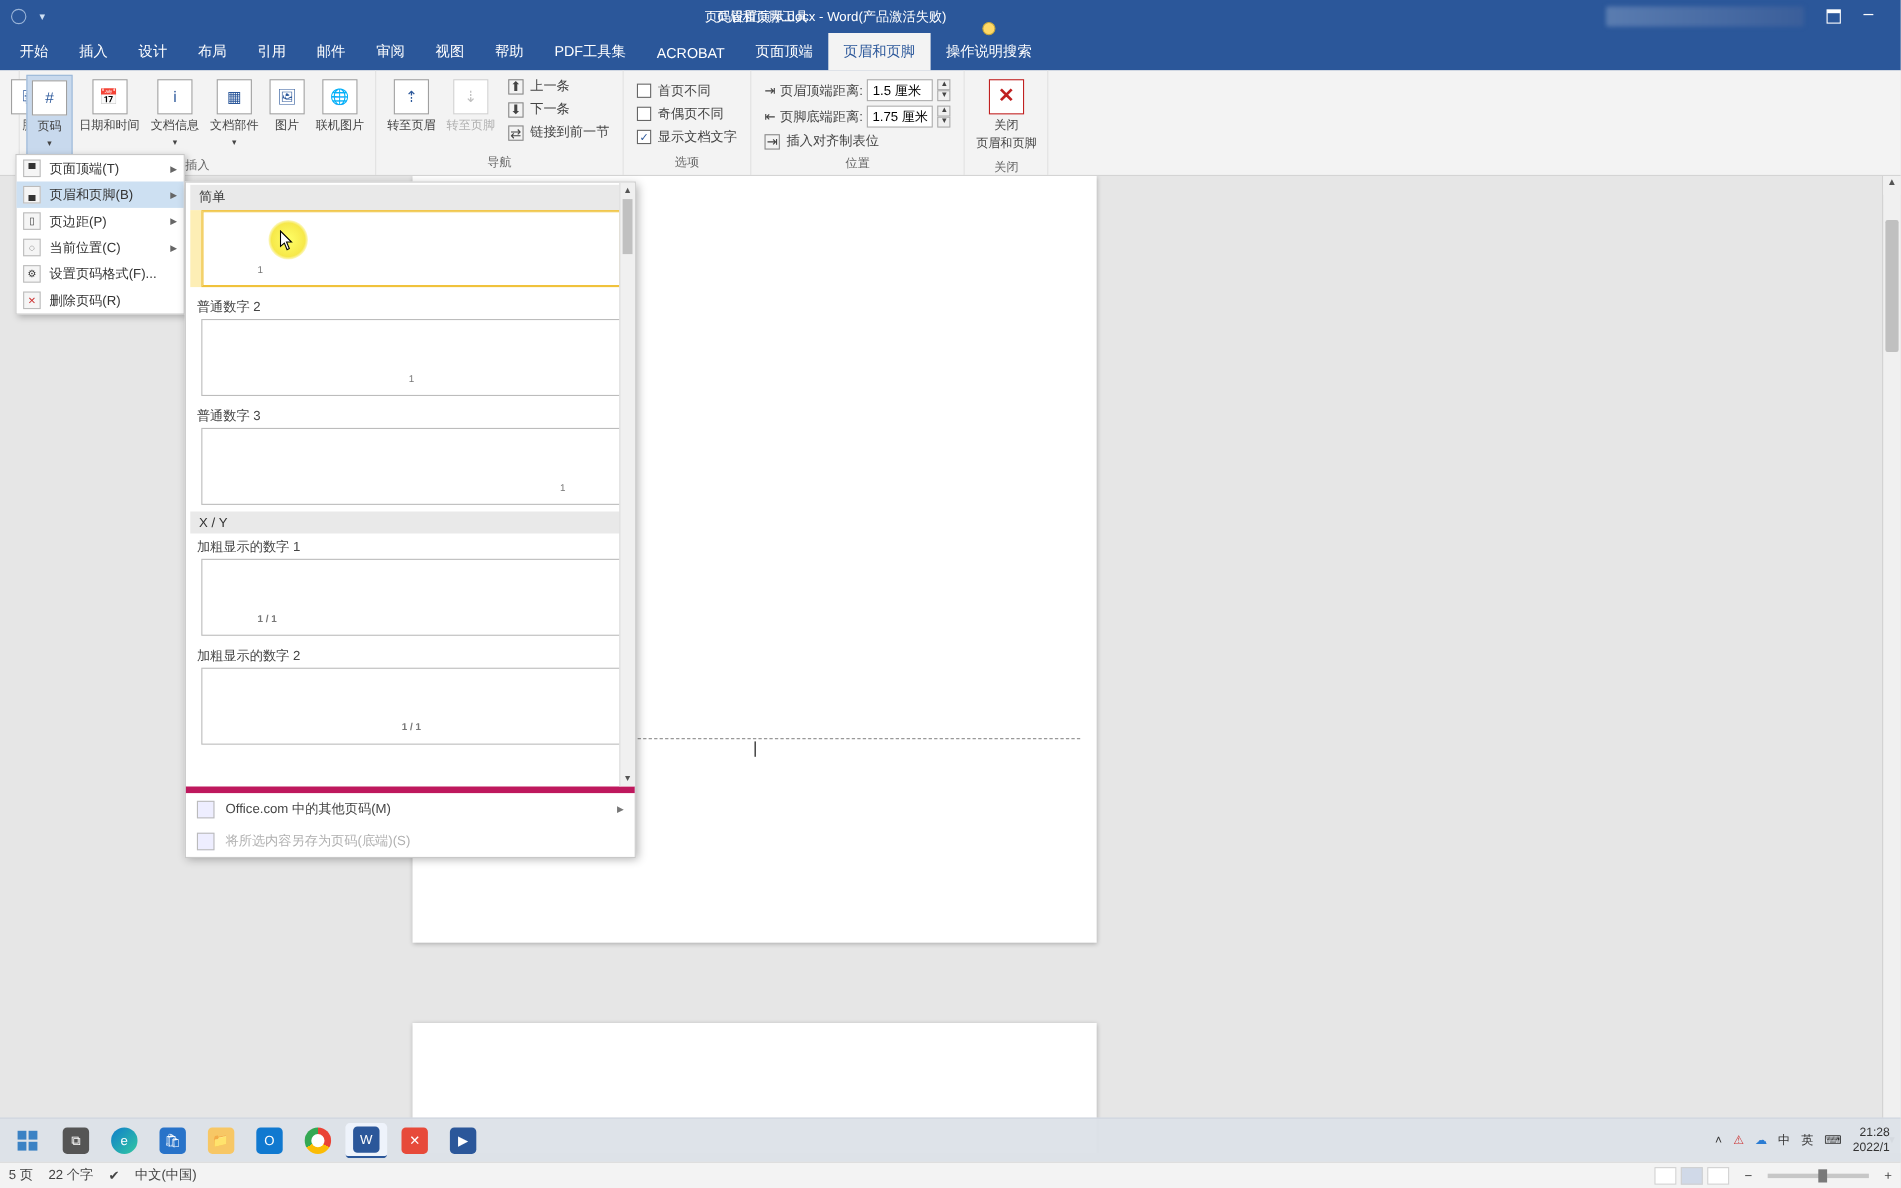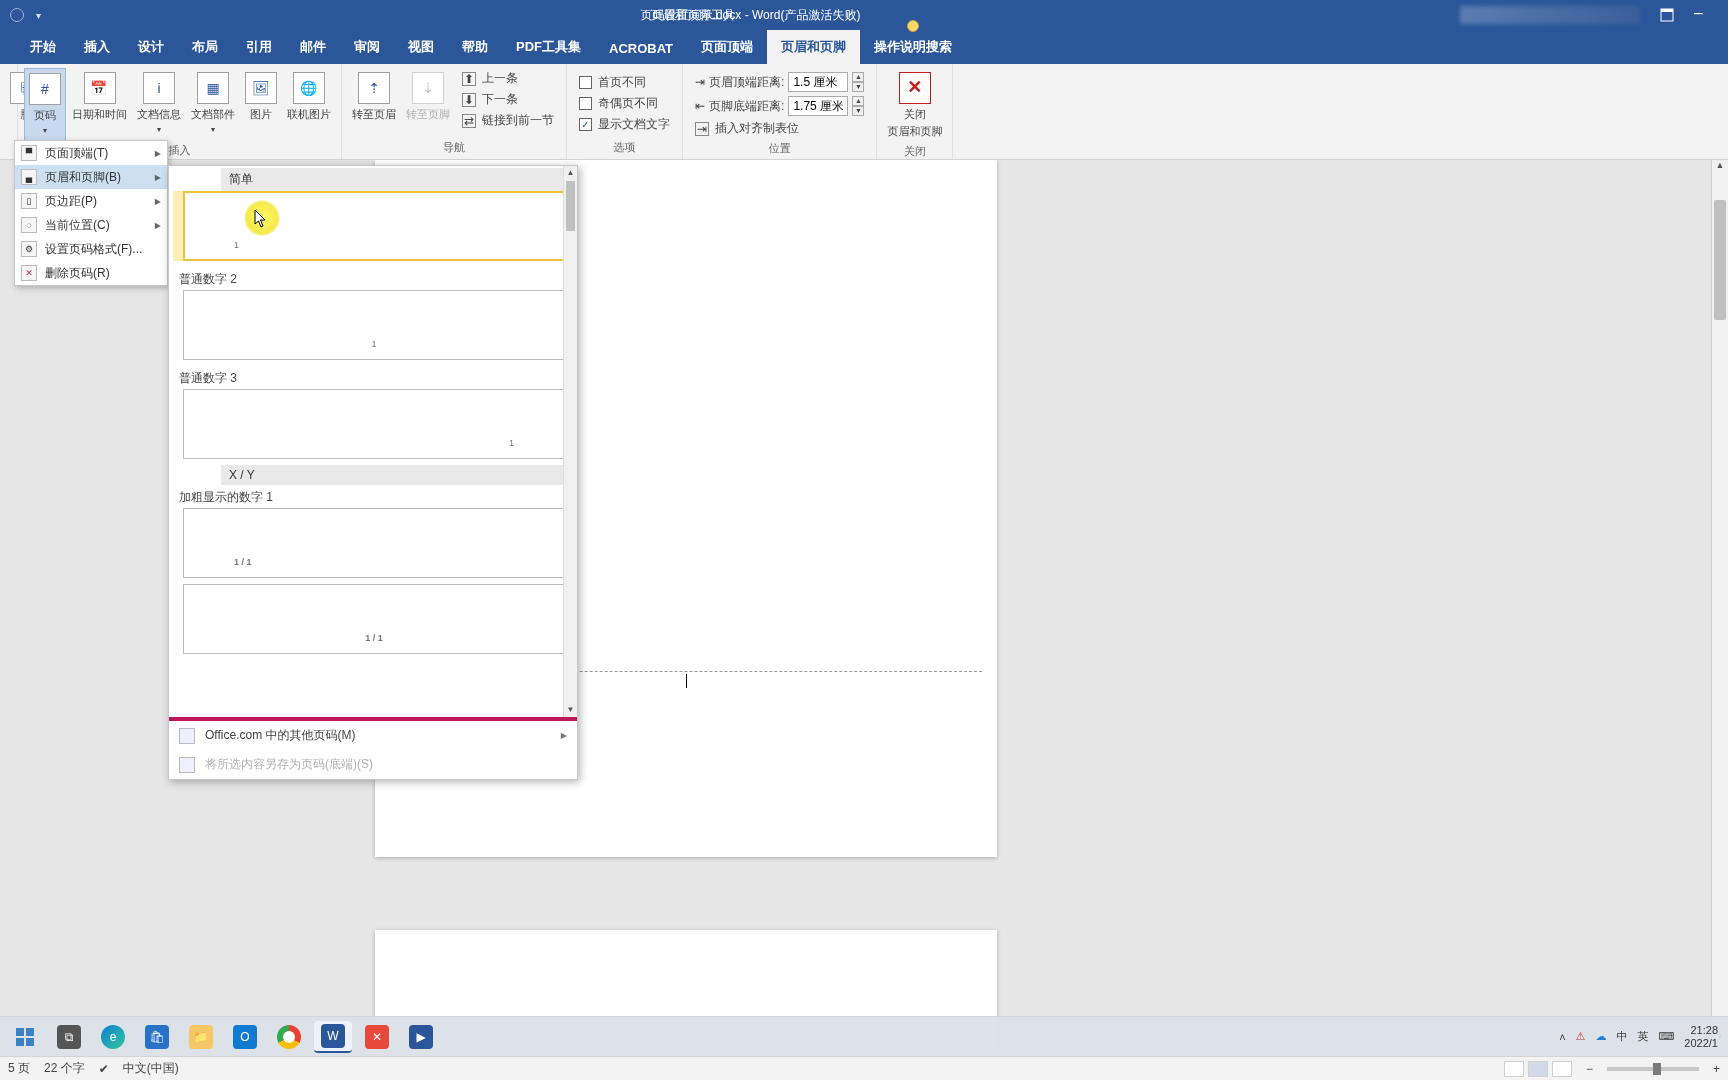--- a/index.html
+++ b/index.html
@@ -9,21 +9,21 @@
 .titlebar { background: #2b579a; height: 30px; display: flex; align-items: center; color: #fff; font-size: 12px; }
 .titlebar .qat { display: flex; gap: 12px; padding-left: 10px; align-items: center; }
 .titlebar .qat .icon { width: 14px; height: 14px; border: 1px solid #9ab4d8; border-radius: 50%; }
 .titlebar .title { flex: 1; text-align: center; }
 .titlebar .context-wrap { position:absolute; left:631px; height:30px; display:flex; align-items:center; color:#fff; font-size:12px;margin-left:20px;}
 .titlebar .win-controls { display: flex; gap: 20px; padding-right: 20px; align-items:center;}
 .titlebar .blurred { width:180px; height:18px; background: linear-gradient(90deg,#5a7cb0,#3a5e9a); border-radius:2px; filter: blur(2px);}
 .win-btn { width:14px; height:14px; color:#fff; }
 
 
-.ribbon-tabs { background: #2b579a; height: 34px; display: flex; align-items: flex-end; padding-left: 16px; font-weight: bold; }
+.ribbon-tabs { background: #2b579a; height: 34px; display: flex; align-items: flex-end; padding-left: 4px; }
 .ribbon-tab { color: #fff; padding: 8px 14px; font-size: 13px; cursor: pointer; }
 .ribbon-tab.active { background: #f3f3f3; color: #2b579a; }
 .tell-me { display:flex; align-items:center; gap:6px; color:#fff; padding:8px 14px; font-size:13px;flex-direction:column;}
 .bulb { width:12px; height:12px; border-radius:50%; background:#ffd966; border:1px solid #c5a73f;}
 
 
 .ribbon { background: #f3f3f3; height: 96px; border-bottom: 1px solid #d4d4d4; display: flex; }
 .group { border-right: 1px solid #e1e1e1; display:flex; flex-direction:column; justify-content:space-between; padding:4px 6px 2px 6px;}
 .group-buttons { display:flex; gap:2px; flex:1; align-items:flex-start;}
 .big-btn { display:flex; flex-direction:column; align-items:center; justify-content:flex-start; padding:4px 4px; font-size:11px; color:#444; min-width:40px; line-height:1.2; text-align:center; gap:4px;}
@@ -62,28 +62,28 @@
 .menu-item .mi-ico { width:16px; height:16px; border:1px solid #bbb; background:#f5f5f5; font-size:9px; display:flex; align-items:center; justify-content:center;}
 .menu-item.hasfly::after { content:"▶"; font-size:8px; color:#666; position:absolute; right:6px;}
 
 
 .gallery { left:168px; top:165px; width:410px; height:615px; background:#fff; border:1px solid #c8c8c8; box-shadow:2px 2px 8px rgba(0,0,0,0.3); position:absolute; display:flex; flex-direction:column;}
 .gallery-body { flex:1; overflow:hidden; position:relative; padding:2px 2px 2px 4px;}
 .gallery-scroll { position:absolute; right:0; top:0; bottom:0; width:14px; background:#f0f0f0; border-left:1px solid #ddd;}
 .gallery-scroll .gthumb { position:absolute; top:15px; left:2px; right:2px; height:50px; background:#c0c0c0;}
 .gallery-scroll .garrow { position:absolute; left:0; right:0; height:14px; font-size:8px; color:#555; text-align:center; line-height:14px;}
 .gallery-scroll .garrow.top{top:0;} .gallery-scroll .garrow.bot{bottom:0;}
-.cat-head { background:#e9e9e9; color:#333; font-size:12px; padding:3px 8px;margin-left:48px; }
+.cat-head { background:#e9e9e9; color:#333; font-size:12px; padding:3px 8px; }
 .g-item-title { font-size:12px; color:#444; padding:4px 6px 2px 6px;}
 .g-item-prev { margin:0 10px 6px 10px; height:70px; border:1px solid #bcbcbc; background:#fff; position:relative;}
 .g-item.hover .g-item-prev{ border:1px solid #f0c23c; background:#fff; box-shadow: inset 0 0 0 1px #f0c23c;}
 .g-item.hover .g-item-title{ background:#fdeeb5;}
 .g-item.hover { background:#fdeeb5;}
 .pg-num { position:absolute; font-size:9px; color:#777;}
-.gallery-footer { border-top:4px solid #be185d; }
+.gallery-footer { border-top:6px solid #be185d; }
 .gf-item { display:flex; align-items:center; gap:10px; padding:6px 10px; font-size:12px; color:#444;}
 .gf-item.disabled{ color:#aaa;}
 .gf-item .gf-ico{ width:16px; height:16px; border:1px solid #bbb; background:#eef;}
 .gf-item.hasfly::after{ content:"▶"; margin-left:auto; font-size:8px; color:#777;}
 
 
 .cursor-hl { position:absolute; width:36px; height:36px; border-radius:50%; background:radial-gradient(circle,#ffff66 0%, #f6e84a 60%, rgba(246,232,74,0) 75%); z-index:100;}
 .cursor-ptr { position:absolute; width:14px; height:20px; z-index:101;}
 .cursor-ptr svg{ width:14px; height:20px;}
 
@@ -338,20 +338,21 @@
 
     <div class="cat-head">X / Y</div>
 
     <div class="g-item">
       <div class="g-item-title">加粗显示的数字 1</div>
       <div class="g-item-prev">
           <span class="pg-num" style="left:50px; bottom:10px; font-weight:bold;">1 / 1</span>
         </div>
     </div>
     <div class="g-item">
+      <div class="g-item-title">加粗显示的数字 2</div>
       <div class="g-item-prev">
           <span class="pg-num" style="left:50%; transform:translateX(-50%); bottom:10px; font-weight:bold;">1 / 1</span>
         </div>
     </div>
 
     <div class="gallery-scroll">
       <div class="garrow top">▲</div>
       <div class="gthumb"></div>
       <div class="garrow bot">▼</div>
     </div>

